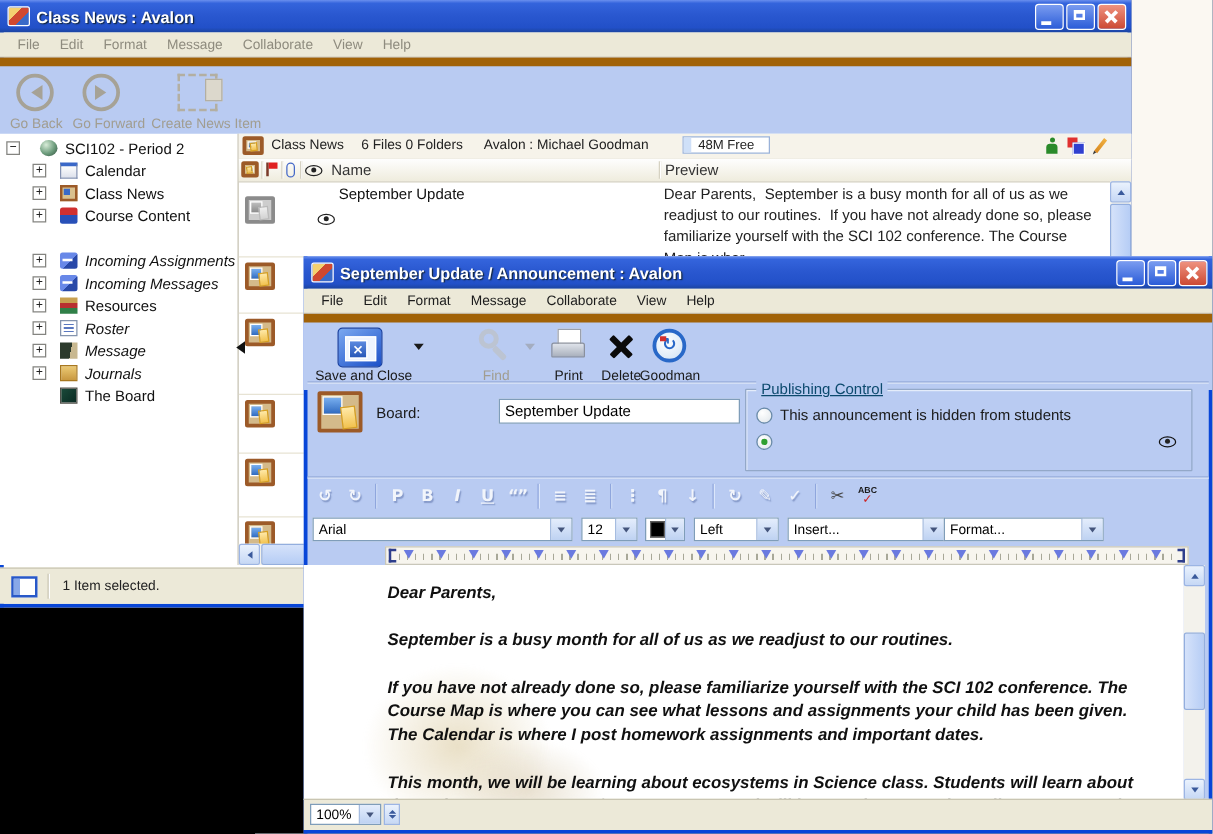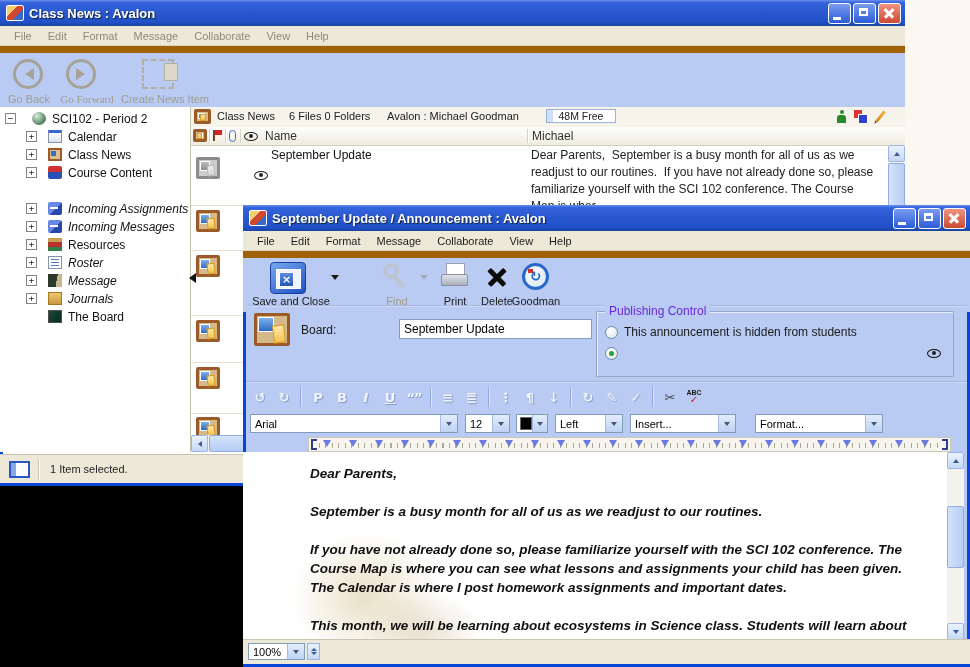--- a/index.html
+++ b/index.html
@@ -152,21 +152,21 @@
     display:flex;align-items:center;box-sizing:border-box;}
   .xps .txt{padding-left:4px;flex:1;white-space:nowrap;overflow:hidden;}
   .xps .ab{width:16px;align-self:stretch;background:linear-gradient(#e4edfc,#bed2f2);border-left:1px solid #a5bce0;
     display:flex;align-items:center;justify-content:center;}
   .xps .ab::after{content:"";width:0;height:0;border:3.5px solid transparent;border-top:4.5px solid #44557c;margin-top:4px;}
   .swatch{width:11px;height:11px;background:#000;margin-left:3px;border:1px solid #666;}
   .rad{position:absolute;width:13px;height:13px;border-radius:50%;background:radial-gradient(circle at 35% 30%,#fff,#dfe5ea);
     border:1px solid #6a8ba8;box-sizing:border-box;}
   .rad.sel::after{content:"";position:absolute;left:3px;top:3px;width:5px;height:5px;border-radius:50%;background:#2fa02f;}
   .gbox{position:absolute;border:1px solid #93a8c8;border-radius:1px;box-shadow:1px 1px 0 #e4ecfa inset;}
-  .gbox .legend{position:absolute;top:-8px;left:8px;background:#b9cbf2;padding:0 4px;font-size:12px;color:#6d28d9;}
+  .gbox .legend{position:absolute;top:-8px;left:8px;background:#b9cbf2;padding:0 4px;font-size:12px;color:#0c4a6e;text-decoration:underline;}
   .formlbl{position:absolute;font-size:12px;color:#1a1a1a;}
   .xinput{position:absolute;border:1px solid #7f9db9;background:#fff;font:12px "Liberation Sans",sans-serif;
     padding:2px 4px;box-sizing:border-box;}
   .ruler{position:absolute;background:#f7f5ee;border:1px solid #c9c7ba;box-sizing:border-box;}
   .ruler-ticks{position:absolute;left:10px;right:10px;top:5px;height:5px;
     background:repeating-linear-gradient(90deg,#a8a898 0 1px,transparent 1px 6.5px);}
   .rmark{position:absolute;top:2px;width:0;height:0;border-left:4px solid transparent;border-right:4px solid transparent;
     border-top:7px solid #6a7ae0;}
   .rbr{position:absolute;top:1px;width:6px;height:11px;border:2px solid #2e3e8c;box-sizing:border-box;}
   .rbr.l{border-right:none;} .rbr.r{border-left:none;}
@@ -206,21 +206,21 @@
       <span>Help</span>
     </div>
     <div class="abs blue-bar" style="left:-3px;right:-3px;top:46px;height:61px;border-bottom:1px solid #8aa0d4;">
       <div class="nav-circle" style="left:13px;top:6px;">
           <span class="tri left"></span>
         </div>
       <div class="tool-label dim-text" style="left:6px;top:40px;width:46px;">Go Back</div>
       <div class="nav-circle" style="left:66px;top:6px;">
           <span class="tri right"></span>
         </div>
-      <div class="tool-label dim-text" style="left:56px;top:40px;width:62px;font-family:Liberation Serif, serif;">Go Forward</div>
+      <div class="tool-label dim-text" style="left:56px;top:40px;width:62px;">Go Forward</div>
       <div class="createico" style="left:142px;top:6px;"></div>
       <div class="tool-label dim-text" style="left:118px;top:40px;width:94px;">Create News Item</div>
     </div>
 
     <div class="abs" style="left:-3px;right:-3px;top:107px;bottom:31px;background:#fff;">
 
       <div class="abs" style="left:0;top:0;bottom:0;width:190px;border-right:1px solid #c6c2b2;overflow:hidden;">
         <div class="tree-row" style="top:3px;">
           <span class="expand minus" style="left:5px;"></span>
           <span class="ticon ic-globe" style="left:32px;"></span>
@@ -296,21 +296,21 @@
         <div class="col-hdr">
           <span class="announce" style="left:2px;top:2px;width:14px;height:13px;"></span>
           <span class="colsep" style="left:18px;"></span>
           <span class="flagi" style="left:22px;top:3px;"></span>
           <span class="colsep" style="left:34px;"></span>
           <span class="clipi" style="left:38px;top:3px;"></span>
           <span class="colsep" style="left:49px;"></span>
           <span class="eyei" style="left:53px;top:5px;"></span>
           <span class="abs" style="left:74px;top:2px;">Name</span>
           <span class="colsep" style="left:336px;"></span>
-          <span class="abs" style="left:341px;top:2px;">Michael</span>
+          <span class="abs" style="left:341px;top:2px;">Preview</span>
         </div>
 
         <div class="abs" style="left:0;top:38px;right:17px;bottom:17px;overflow:hidden;">
           <div>
             <span class="announce grey" style="left:5px;top:12px;width:24px;height:22px;"></span>
             <span class="eyei" style="left:63px;top:26px;"></span>
             <span class="abs" style="left:80px;top:3px;font-size:12px;color:#111;">September Update</span>
             <div class="abs" style="left:340px;top:2px;width:346px;height:60px;font-size:12px;line-height:17px;color:#222;
                  white-space:pre-wrap;overflow:hidden;">Dear Parents,  September is a busy month for all of us as we readjust to our routines.  If you have not already done so, please familiarize yourself with the SCI 102 conference. The Course Map is wher</div>
           </div>
@@ -435,21 +435,21 @@
           <span class="ab"></span>
       </div>
       <div class="xps" style="left:270px;top:4px;width:32px;">
         <span class="swatch"></span>
           <span class="ab" style="margin-left:auto;"></span>
       </div>
       <div class="xps" style="left:309px;top:4px;width:68px;">
         <span class="txt">Left</span>
           <span class="ab"></span>
       </div>
-      <div class="xps" style="left:384px;top:4px;width:106px;">
+      <div class="xps" style="left:384px;top:4px;width:126px;">
         <span class="txt">Insert...</span>
           <span class="ab"></span>
       </div>
       <div class="xps" style="left:509px;top:4px;width:128px;">
         <span class="txt">Format...</span>
           <span class="ab"></span>
       </div>
     </div>
 
     <div class="ruler" style="left:62px;top:232px;width:643px;height:15px;">

